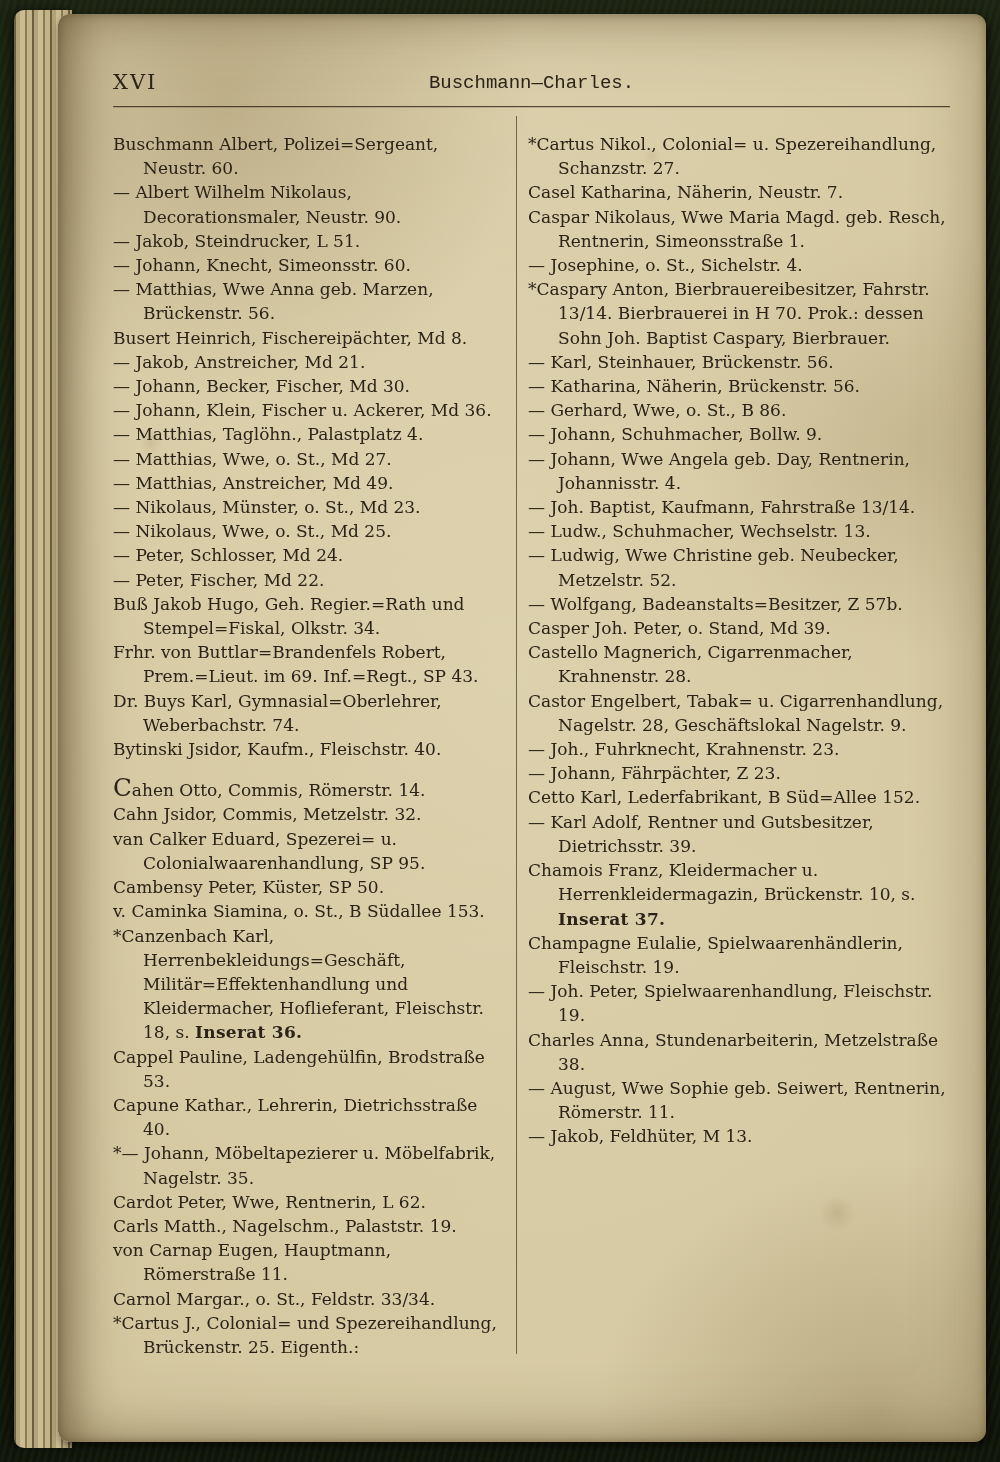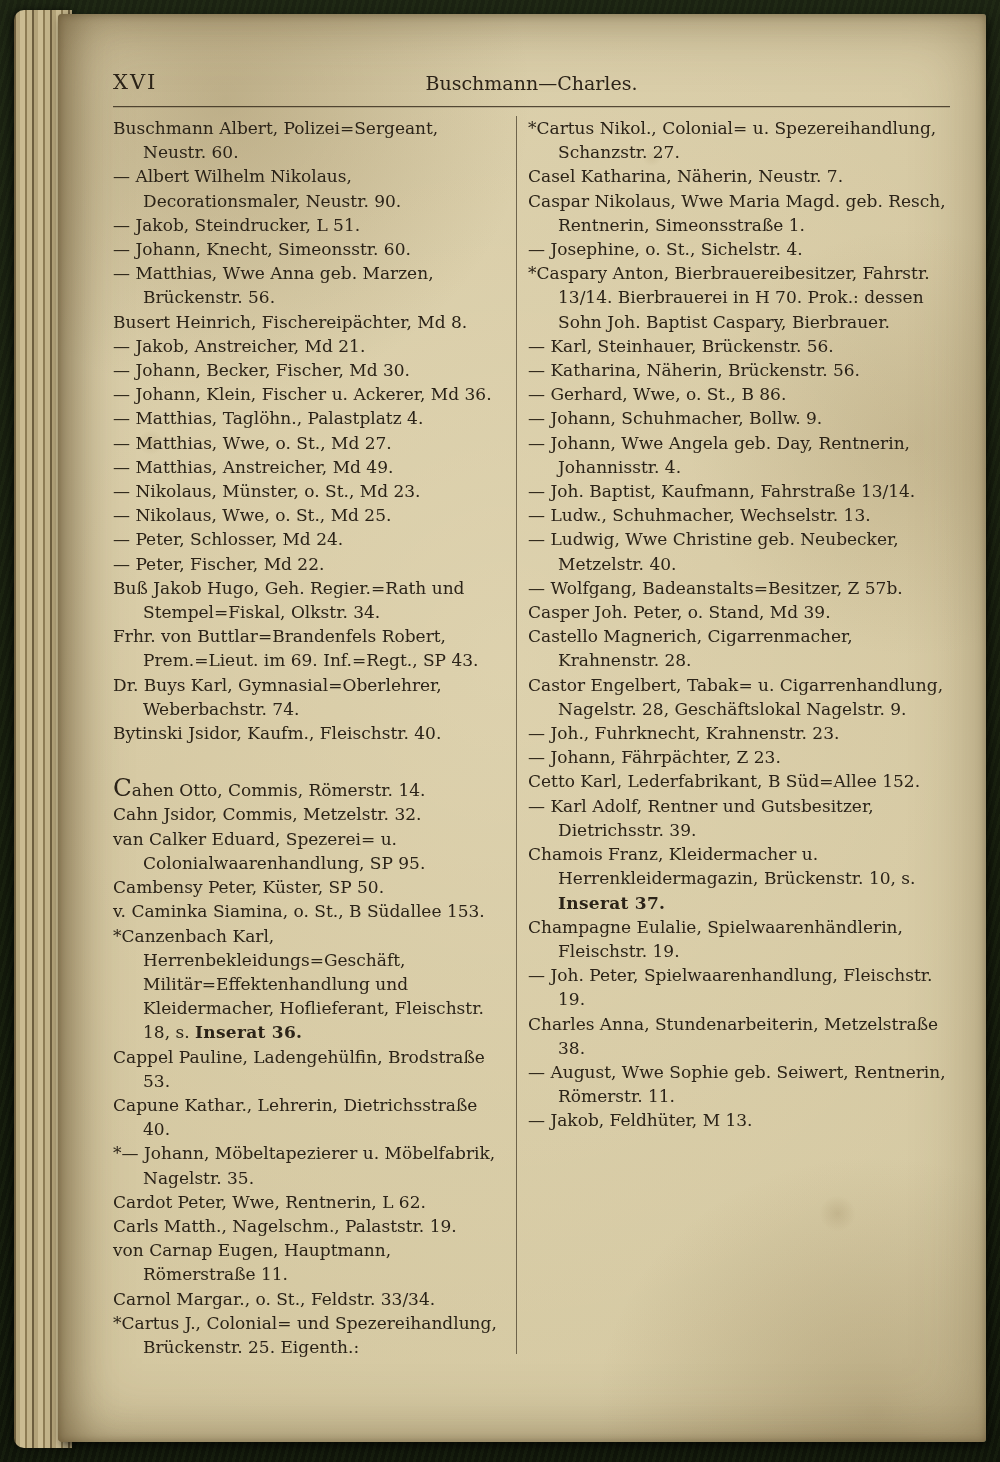--- a/index.html
+++ b/index.html
@@ -13,21 +13,21 @@
   }
   .book-edge {
     position:absolute; left:14px; top:10px; width:58px; height:1438px;
     border-radius:10px 0 0 10px;
     background: repeating-linear-gradient(90deg,
       #6d5e3e 0 2px, #b3a379 2px 6px, #cbbc92 6px 11px, #8d7c54 11px 13px, #c2b389 13px 18px);
     box-shadow: -3px 0 8px rgba(0,0,0,.6);
   }
   .page {
     position:absolute; left:58px; top:14px; width:928px; height:1428px;
-    border-radius:3px;
+    border-radius:12px;
     background:
       radial-gradient(ellipse 55% 35% at 18% 6%, rgba(122,100,58,.30), transparent 60%),
       radial-gradient(ellipse 50% 30% at 88% 98%, rgba(122,100,58,.30), transparent 60%),
       radial-gradient(ellipse 40% 25% at 92% 30%, rgba(125,104,62,.18), transparent 60%),
       radial-gradient(ellipse 120% 90% at 48% 45%, rgba(255,249,224,.28), transparent 72%),
       linear-gradient(160deg, #d9cda8 0%, #d0c29a 45%, #d5c9a2 100%);
     box-shadow:
       inset 25px 0 45px -18px rgba(75,55,22,.55),
       inset 0 0 70px rgba(86,66,30,.45),
       inset 0 0 9px rgba(60,45,20,.40),
@@ -39,39 +39,39 @@
       radial-gradient(circle 26px at 84% 84%, rgba(110,85,40,.14), transparent 70%),
       radial-gradient(circle 18px at 10% 30%, rgba(110,85,40,.12), transparent 70%),
       radial-gradient(circle 14px at 64% 10%, rgba(110,85,40,.10), transparent 70%);
   }
   .page-number {
     position:absolute; left:55px; top:56px;
     font-size:21px; letter-spacing:2px; color:var(--ink, #2b2318);
   }
   .running-header {
     position:absolute; left:55px; right:36px; top:58px; text-align:center;
-    font-size:19px; color:var(--ink, #2b2318);
+    font-size:19px; color:var(--ink, #2b2318);font-family:Liberation Mono, monospace;
   }
   .header-rule {
     position:absolute; left:55px; right:36px; top:92px; height:1px;
     background:rgba(45,35,20,.78); box-shadow:0 1px 0 rgba(45,35,20,.18);
   }
   .divider {
     position:absolute; left:458px; top:102px; bottom:88px; width:1px;
     background:rgba(45,35,20,.62);
   }
   .col {
-    position:absolute; top:102px;
+    position:absolute; top:118px;
     font-size:17px; line-height:24.2px; color:var(--ink, #2b2318);
     text-rendering:optimizeLegibility;
   }
   .col-left  { left:55px;  width:392px; }
   .col-right { left:470px; width:422px; }
   .entry { padding-left:30px; text-indent:-30px; }
-  .entry.gap { margin-top:31px; }
+  .entry.gap { margin-top:15px; }
   .entry.cont { text-indent:0; }
   .entry.cap::first-letter { font-size:1.45em; line-height:1; }
   .entry b { font-weight:bold; letter-spacing:.3px; }
 </style>
 </head>
 <body>
 
 <div class="scan">
   <div class="book-edge"></div>
   <div class="page">
@@ -121,21 +121,21 @@
         <p class="entry">Caspar Nikolaus, Wwe Maria Magd. geb. Resch, Rentnerin, Simeonsstraße 1.</p>
         <p class="entry">— Josephine, o. St., Sichelstr. 4.</p>
         <p class="entry">*Caspary Anton, Bierbrauereibesitzer, Fahrstr. 13/14. Bierbrauerei in H 70. Prok.: dessen Sohn Joh. Baptist Caspary, Bierbrauer.</p>
         <p class="entry">— Karl, Steinhauer, Brückenstr. 56.</p>
         <p class="entry">— Katharina, Näherin, Brückenstr. 56.</p>
         <p class="entry">— Gerhard, Wwe, o. St., B 86.</p>
         <p class="entry">— Johann, Schuhmacher, Bollw. 9.</p>
         <p class="entry">— Johann, Wwe Angela geb. Day, Rentnerin, Johannisstr. 4.</p>
         <p class="entry">— Joh. Baptist, Kaufmann, Fahrstraße 13/14.</p>
         <p class="entry">— Ludw., Schuhmacher, Wechselstr. 13.</p>
-        <p class="entry">— Ludwig, Wwe Christine geb. Neubecker, Metzelstr. 40.</p>
+        <p class="entry">— Ludwig, Wwe Christine geb. Neubecker, Metzelstr. 52.</p>
         <p class="entry">— Wolfgang, Badeanstalts=Besitzer, Z 57b.</p>
         <p class="entry">Casper Joh. Peter, o. Stand, Md 39.</p>
         <p class="entry">Castello Magnerich, Cigarrenmacher, Krahnenstr. 28.</p>
         <p class="entry">Castor Engelbert, Tabak= u. Cigarrenhandlung, Nagelstr. 28, Geschäftslokal Nagelstr. 9.</p>
         <p class="entry">— Joh., Fuhrknecht, Krahnenstr. 23.</p>
         <p class="entry">— Johann, Fährpächter, Z 23.</p>
         <p class="entry">Cetto Karl, Lederfabrikant, B Süd=Allee 152.</p>
         <p class="entry">— Karl Adolf, Rentner und Gutsbesitzer, Dietrichsstr. 39.</p>
         <p class="entry">Chamois Franz, Kleidermacher u. Herrenkleidermagazin, Brückenstr. 10, s. <b>Inserat 37.</b></p>
         <p class="entry">Champagne Eulalie, Spielwaarenhändlerin, Fleischstr. 19.</p>

